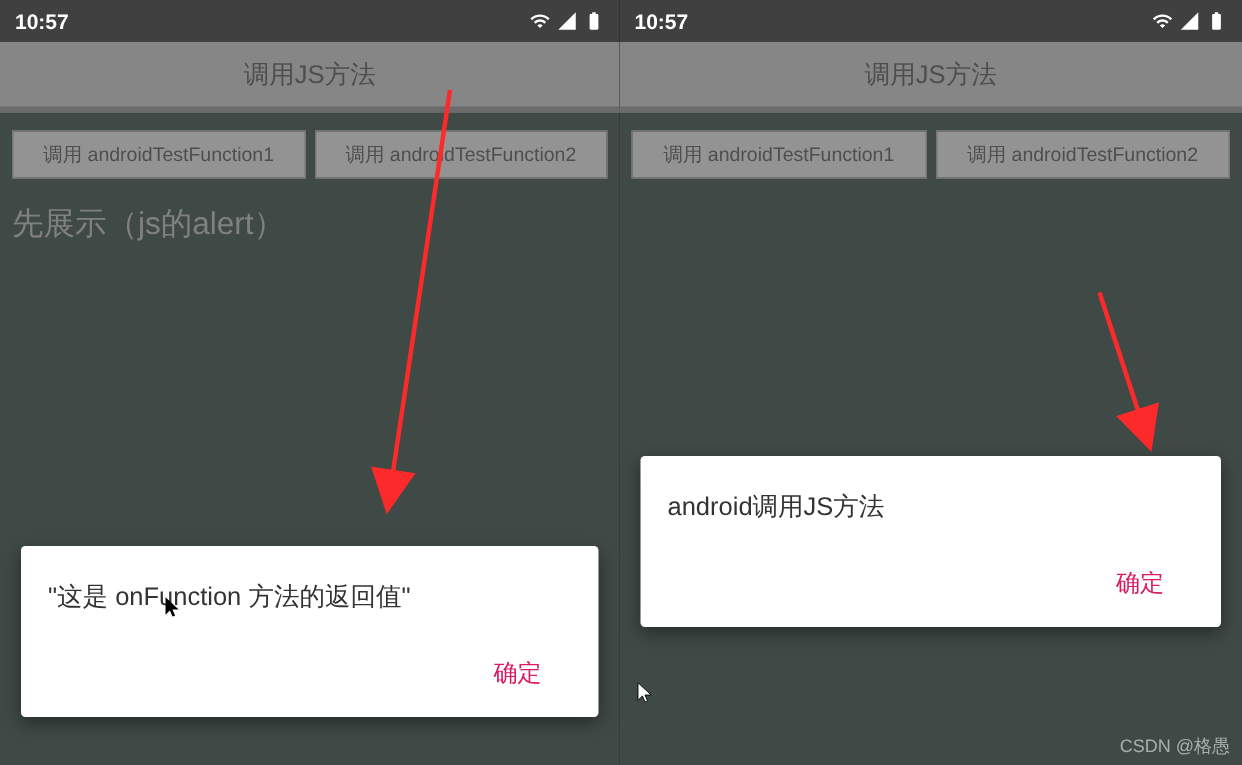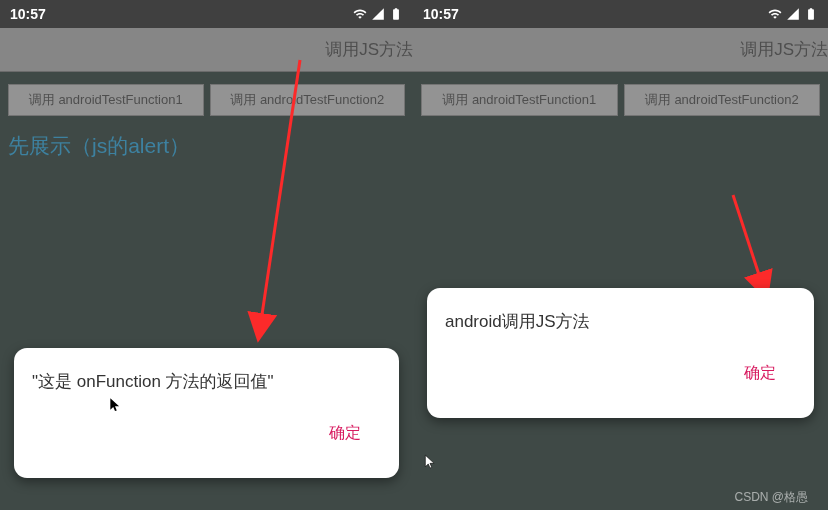--- a/index.html
+++ b/index.html
@@ -31,55 +31,55 @@
     }
     .status-icons { display: flex; gap: 4px; align-items: center; }
     .status-icons svg { width: 14px; height: 14px; }
     .overlay {
       position: absolute;
       top: 28px; left: 0; right: 0; bottom: 0;
       background: rgba(100,100,100,0.55);
     }
     .app-header {
       background: #b0b0b0;
-      text-align: right;
+      text-align: center;
       padding: 10px 0;
       font-size: 17px;
       color: #333;
-      border-bottom: 1px solid #737373;
+      border-bottom: 4px solid #737373;
     }
     .button-row {
       display: flex;
       gap: 6px;
       padding: 12px 8px;
     }
     .app-button {
       flex: 1;
       background: #ccc;
       border: 1px solid #888;
       padding: 6px 18px;
       font-size: 13px;
       color: #333;
       text-align: center;
       cursor: pointer;
     }
     .annotation {
-      color: #0ea5e9;
+      color: #a3a3a3;
       font-size: 21px;
       font-weight: 500;
       padding: 4px 8px;
     }
     .dialog {
       position: absolute;
       left: 14px;
       right: 14px;
       background: #fff;
-      border-radius: 13px;
+      border-radius: 3px;
       box-shadow: 0 4px 12px rgba(0,0,0,0.4);
-      padding: 22px 18px 26px 18px;
+      padding: 22px 18px 10px 18px;
     }
     .screen-left .dialog { bottom: 32px; }
     .screen-right .dialog { bottom: 92px; }
     .dialog-message {
       font-size: 17px;
       color: #333;
       margin-bottom: 22px;
     }
     .dialog-actions {
       display: flex;
@@ -97,21 +97,21 @@
       pointer-events: none;
     }
     .cursor {
       position: absolute;
       width: 14px;
       height: 18px;
       pointer-events: none;
     }
     .watermark {
       position: absolute;
-      right: 20px;
+      right: 8px;
       bottom: 4px;
       color: rgba(255,255,255,0.55);
       font-size: 12px;
     }
   </style>
 </head>
 <body>
 
 <div class="phone-screen screen-left">
   <div class="status-bar">

